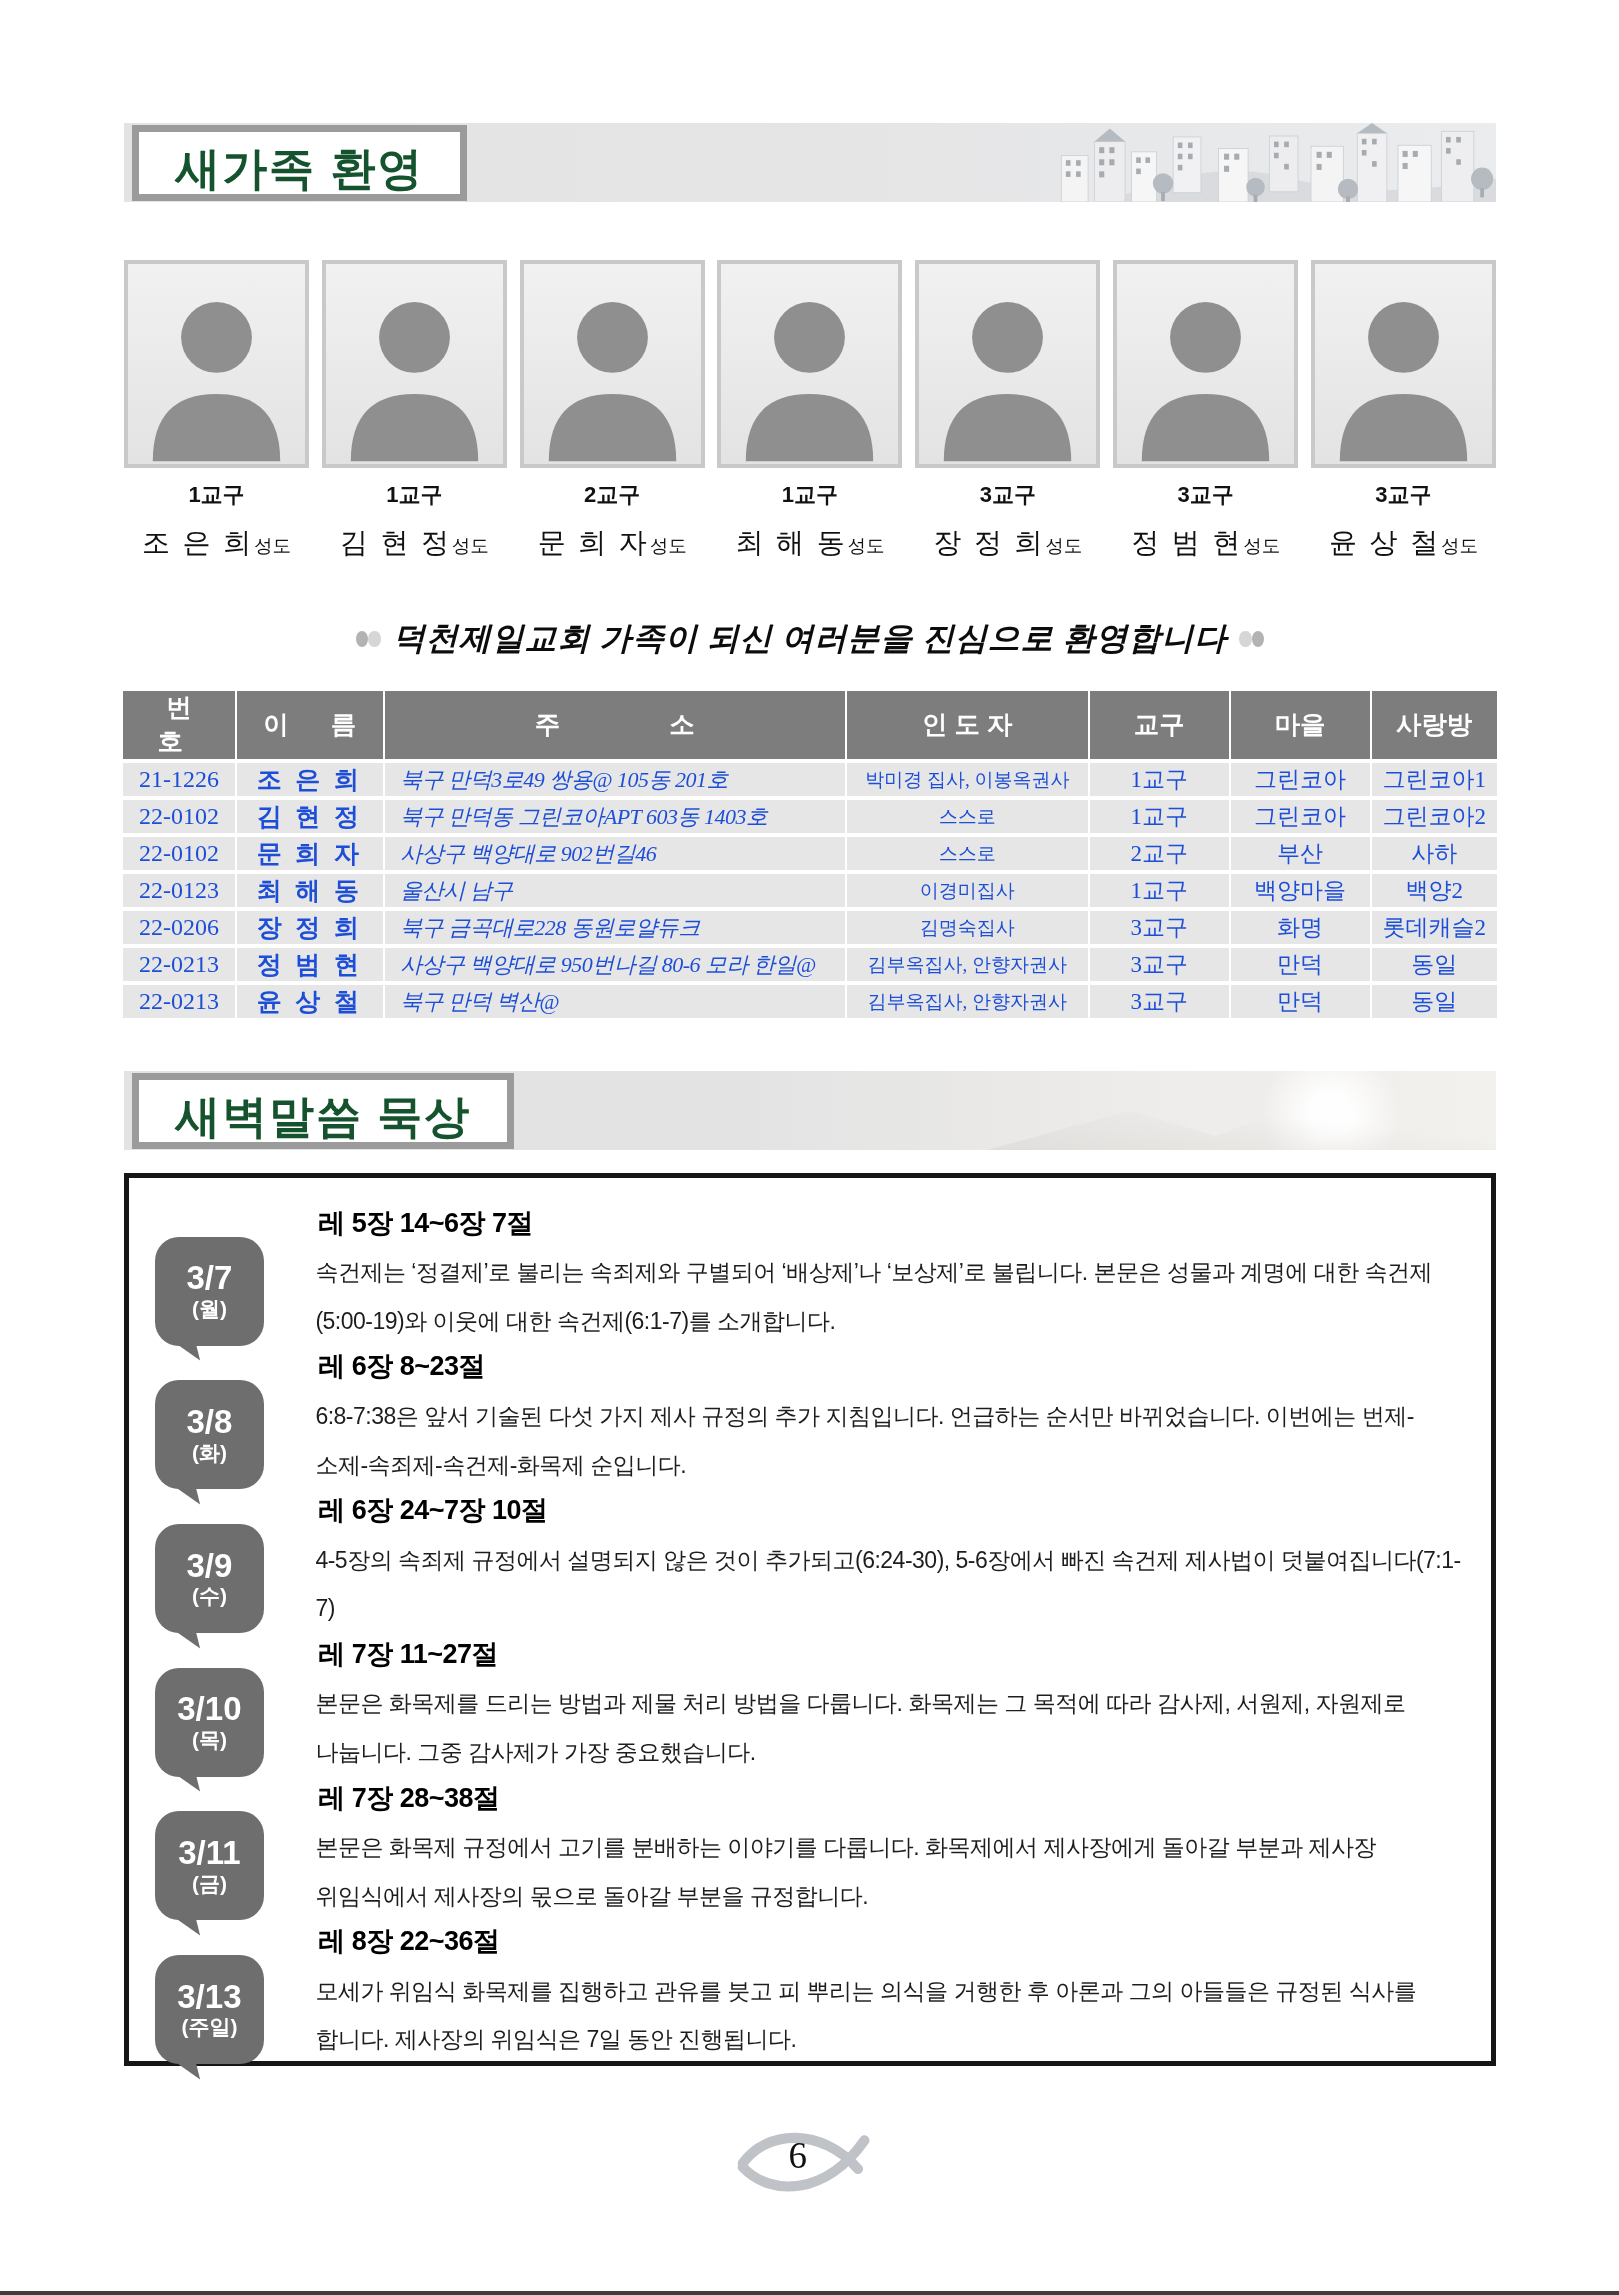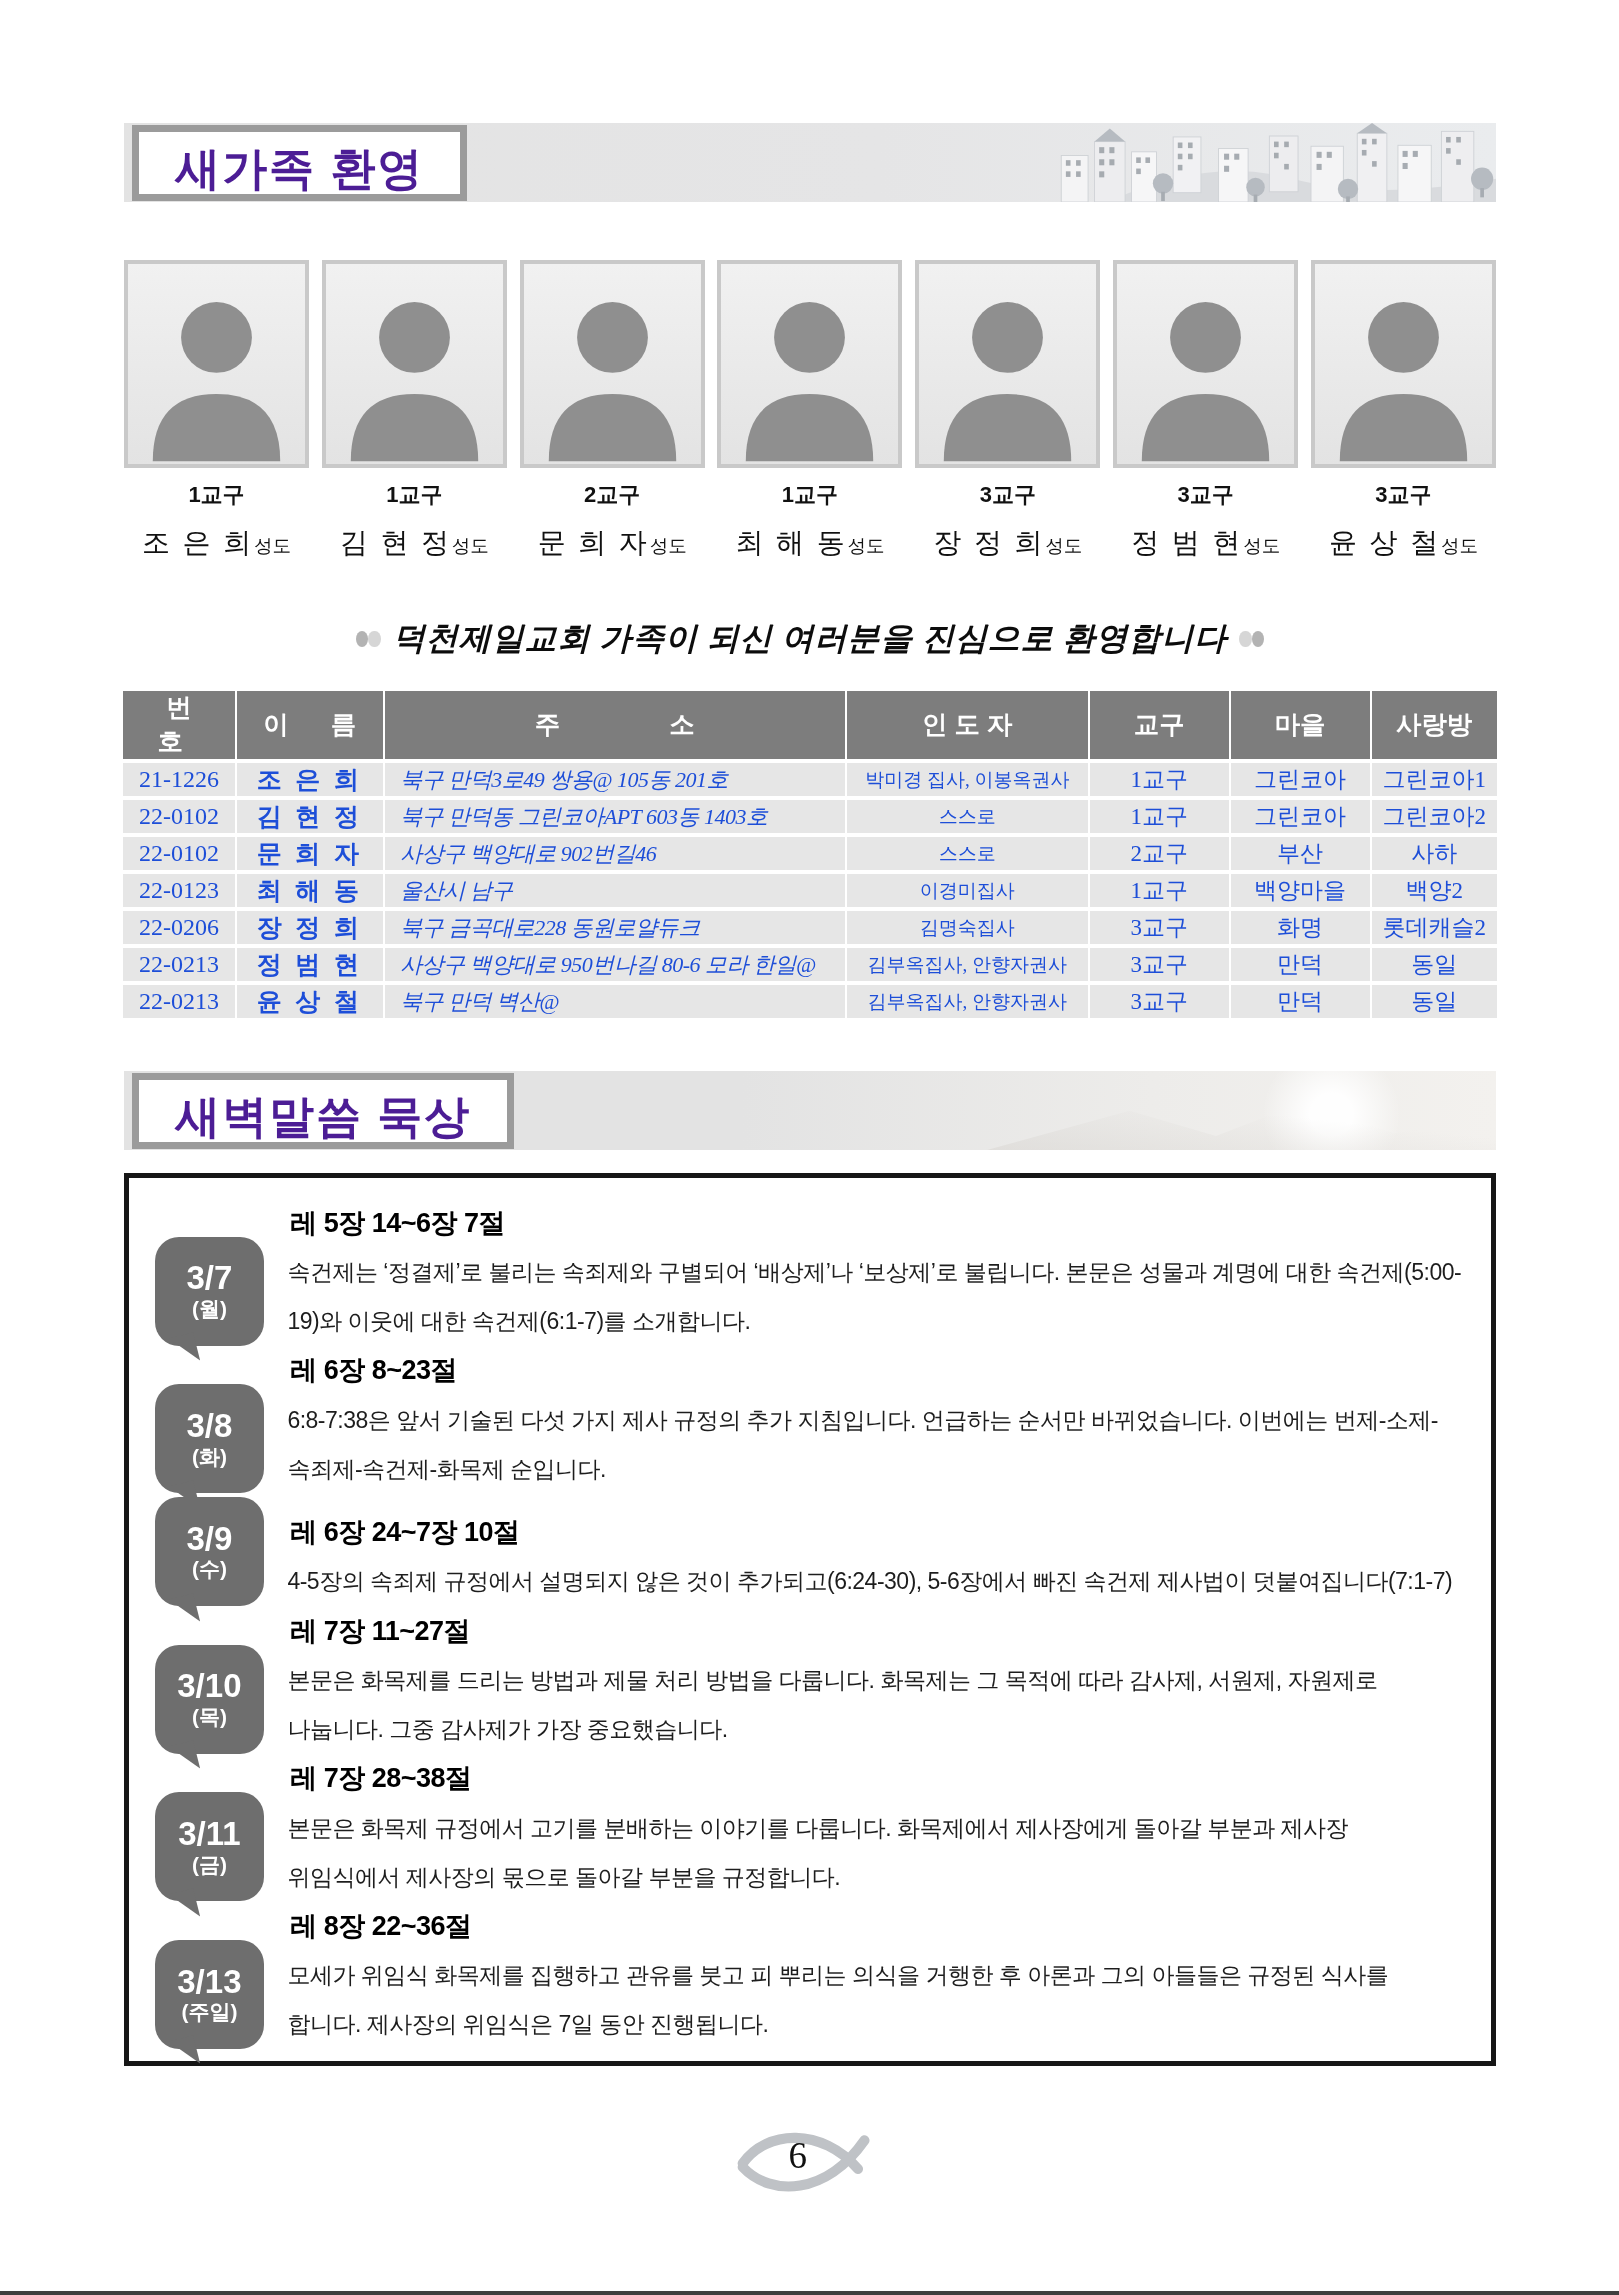--- a/index.html
+++ b/index.html
@@ -10,21 +10,21 @@
   
   .band { position:relative; height:79px; margin-top:123px; background:linear-gradient(90deg,#e3e3e3 0%,#e5e5e6 55%,#eaecee 100%); display:flex; align-items:center; overflow:hidden; }
   .band2 { margin-top:49px;
     background:
       radial-gradient(circle at 88% 55%, rgba(255,255,255,.95) 0 21px, rgba(255,255,255,0) 69px),
       linear-gradient(90deg,#e3e3e3 0%,#e3e3e3 45%,#edecea 75%,#f3f1ee 100%);
   }
   .mountain { position:absolute; right:0; bottom:0; width:509px; height:56px; opacity:.55;
     background:linear-gradient(to top right, #d9d6d2 0%, rgba(217,214,210,0) 60%); clip-path:polygon(0 100%,28% 30%,45% 75%,62% 15%,80% 70%,100% 35%,100% 100%); }
   .title-box { position:relative; z-index:2; margin-left:8.3px; background:#ffffff; border:7px solid #9b9b9b; height:76px; display:flex; align-items:center; padding:0 36px; }
-  .title-box span { font-size:45px; font-weight:bold; letter-spacing:1.9px; color:#4c1d95; white-space:nowrap;margin-top:12px; }
+  .title-box span { font-size:45px; font-weight:bold; letter-spacing:1.9px; color:#14532d; white-space:nowrap;margin-top:12px; }
   .city { position:absolute; right:0; top:0; height:79px; width:444px; z-index:1; }
 
   
   .members { display:flex; justify-content:space-between; margin-top:58px; }
   .member { width:185px; display:flex; flex-direction:column; align-items:center; }
   .photo { width:185px; height:208px; border:4.6px solid #c9c9c9; background:linear-gradient(180deg,#f1f1f1 0%,#e3e3e3 100%); overflow:hidden; }
   .photo svg { width:100%; height:100%; display:block; }
   .m-district { margin-top:12px; font-size:22px; font-weight:bold; color:#111; }
   .m-nameline { margin-top:14px; font-family:"Liberation Serif", serif; color:#111; white-space:nowrap; }
   .m-name { font-size:28px; letter-spacing:2.8px; }
@@ -48,21 +48,21 @@
   .roster td.cell-guide { font-size:19px; }
 
   
   .medi-box { margin-top:23px; border:5.1px solid #161616; height:893px; padding:24px 25.4px 12px 19.4px; display:flex; flex-direction:column; justify-content:space-between; }
   .entry { display:flex; align-items:flex-end; }
   .badge-wrap { width:139px; flex:0 0 139px; position:relative; }
   .badge { width:109px; height:109px; margin-left:6.5px; background:#6e6e6e; border-radius:24px; color:#fff; display:flex; flex-direction:column; align-items:center; justify-content:center; position:relative; }
   .badge:after { content:""; position:absolute; left:17.6px; bottom:-18.5px; width:0; height:0; border-style:solid; border-width:29px 0 0 25px; border-color:#6e6e6e transparent transparent transparent; transform:rotate(-14deg); }
   .badge .b-date { font-size:33px; font-weight:bold; line-height:1.05; }
   .badge .b-day { font-size:21px; font-weight:bold; line-height:1.2; }
-  .entry-text { flex:1; padding-top:2.8px; }
+  .entry-text { flex:1; padding-top:2.8px;margin-left:28px; }
   .e-title { font-size:27px; font-weight:bold; color:#000; margin:0 0 7.4px 2.8px; letter-spacing:-0.5px; }
   .e-body { font-size:23px; line-height:2.12; color:#1d1d1d; letter-spacing:-0.5px; word-break:keep-all; padding-right:2.8px; }
 
   
   .footer { margin-top:55px; align-self:center; position:relative; width:153px; height:83px; }
   .footer svg { width:100%; height:100%; display:block; }
   .page-num { position:absolute; left:55px; top:13px; font-family:"Liberation Serif", serif; font-size:37px; color:#111; }
   .bottom-edge { position:absolute; left:0; bottom:0; width:1620px; height:4.2px; background:#3f3f3f; }
 </style>
 </head>

